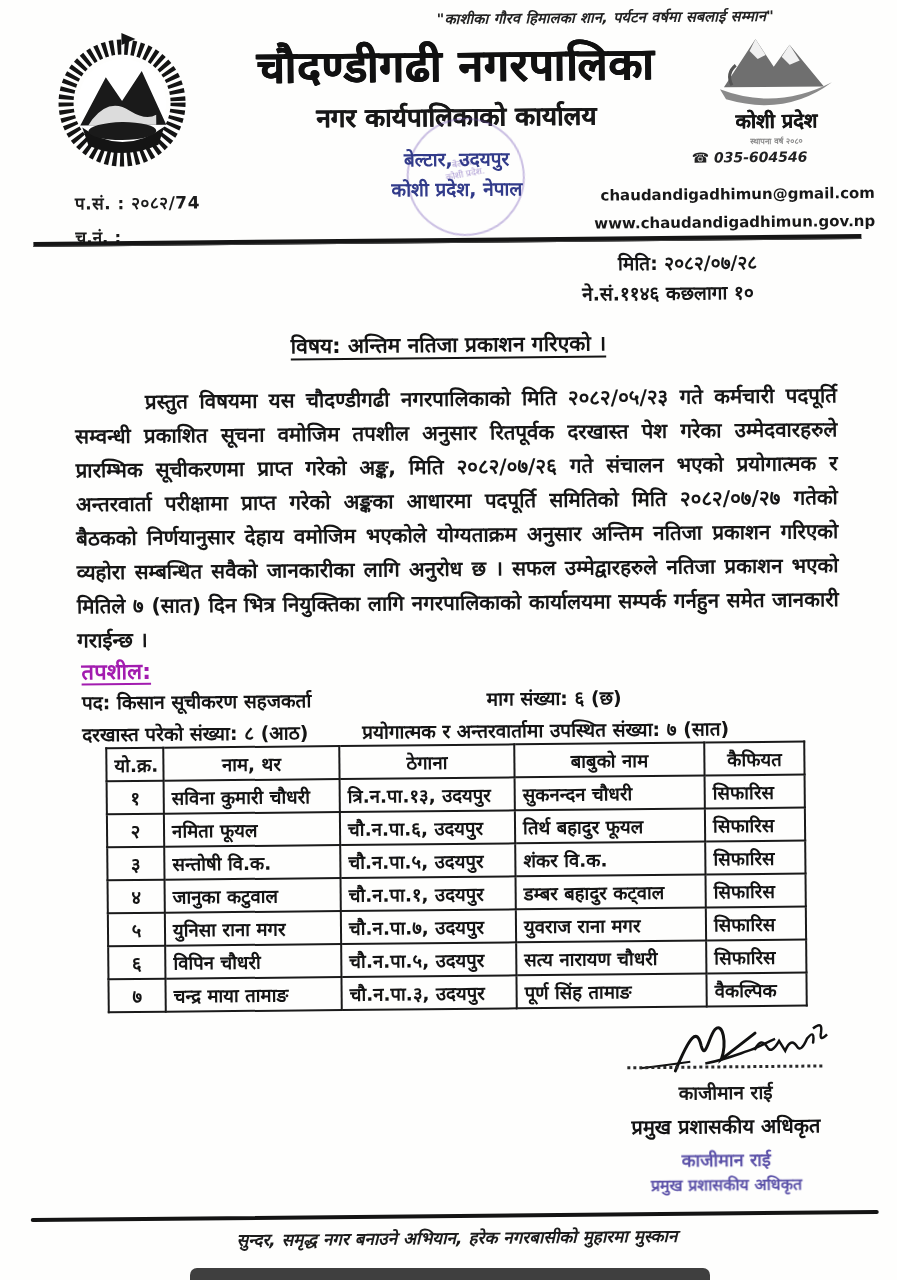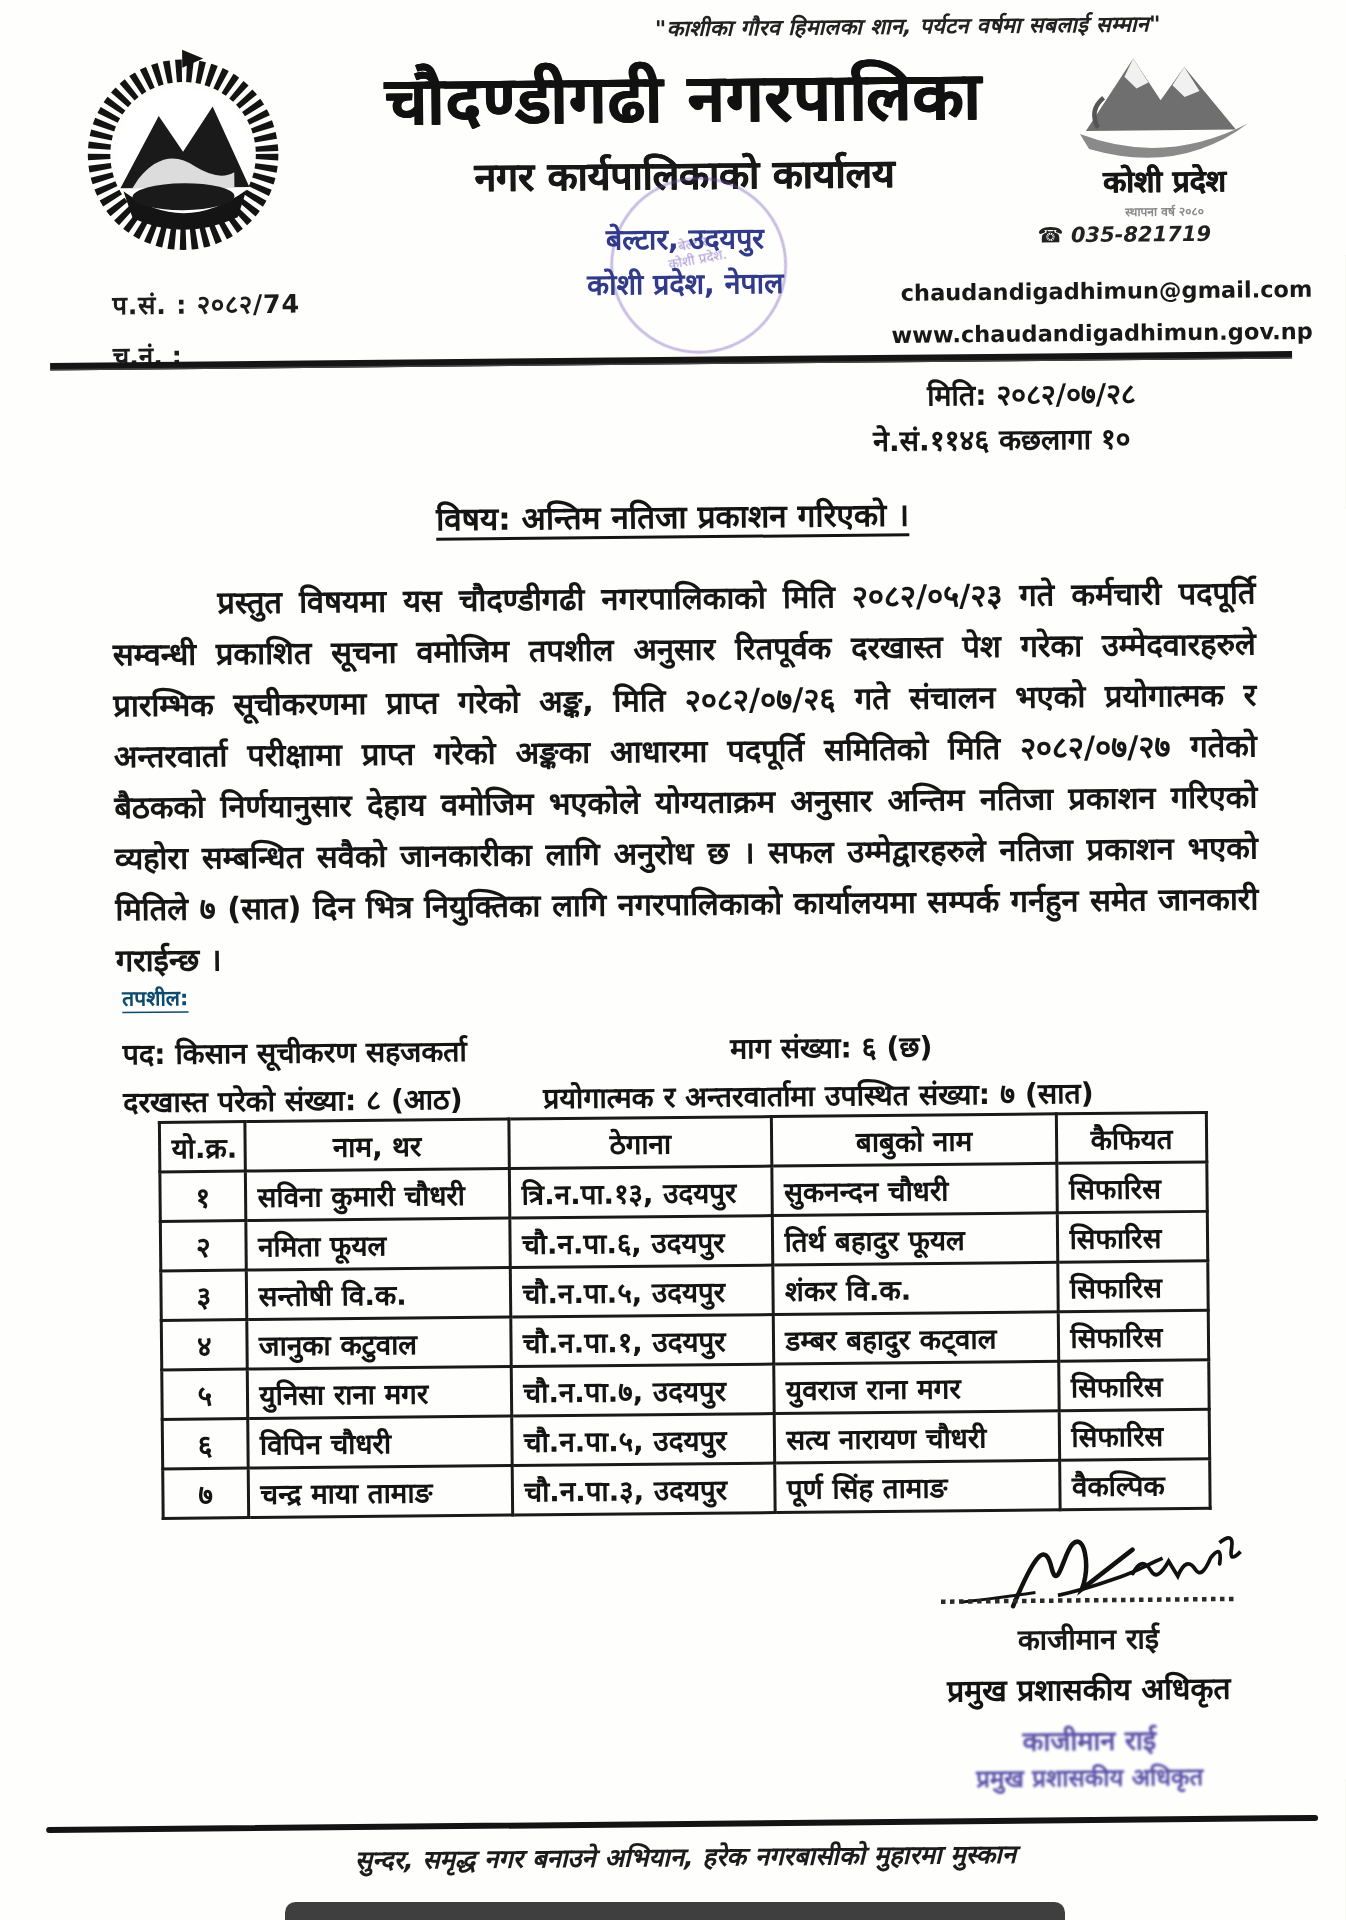--- a/index.html
+++ b/index.html
@@ -92,22 +92,22 @@
     text-decoration:underline;text-underline-offset:5px;
   }
   
   .body-par{
     left:76px;top:382px;width:762px;
     font-size:20.5px;line-height:34px;color:#161616;
     text-align:justify;text-indent:70px;font-weight:600;
   }
   
   .tapasil-label{
-    left:80px;top:652px;font-size:14px;font-weight:800;
-    text-decoration:underline;text-underline-offset:4px;color:#0c4a6e;
+    left:80px;top:652px;font-size:22px;font-weight:800;
+    text-decoration:underline;text-underline-offset:4px;color:#a21caf;
   }
   .pad-line{left:80px;top:686px;font-size:19px;font-weight:700;color:#141414;}
   .maag-line{left:485px;top:686px;font-size:19px;font-weight:700;color:#141414;}
   .darkhasta-line{left:80px;top:718px;font-size:19px;font-weight:700;color:#141414;}
   .upasthit-line{left:360px;top:718px;font-size:19px;font-weight:700;color:#141414;}
   
   .results{
     left:103px;top:744px;width:698px;
     border-collapse:collapse;table-layout:fixed;
   }
@@ -207,21 +207,21 @@
     <div class="abs round-stamp">
       <div>बेल्टार,</div>
       <div>कोशी प्रदेश.</div>
     </div>
 
     <div class="abs addr1">बेल्टार, उदयपुर</div>
     <div class="abs addr2">कोशी प्रदेश, नेपाल</div>
 
     <div class="abs phone-line">
       <span>☎</span>
-      <span>035-821719</span>
+      <span>035-604546</span>
     </div>
     <div class="abs email-line">chaudandigadhimun@gmail.com</div>
     <div class="abs web-line">www.chaudandigadhimun.gov.np</div>
 
     <div class="abs refno">
       <span>प.सं. :</span>
       <span>२०८२/74</span>
     </div>
     <div class="abs chno">च.नं. :</div>
 

